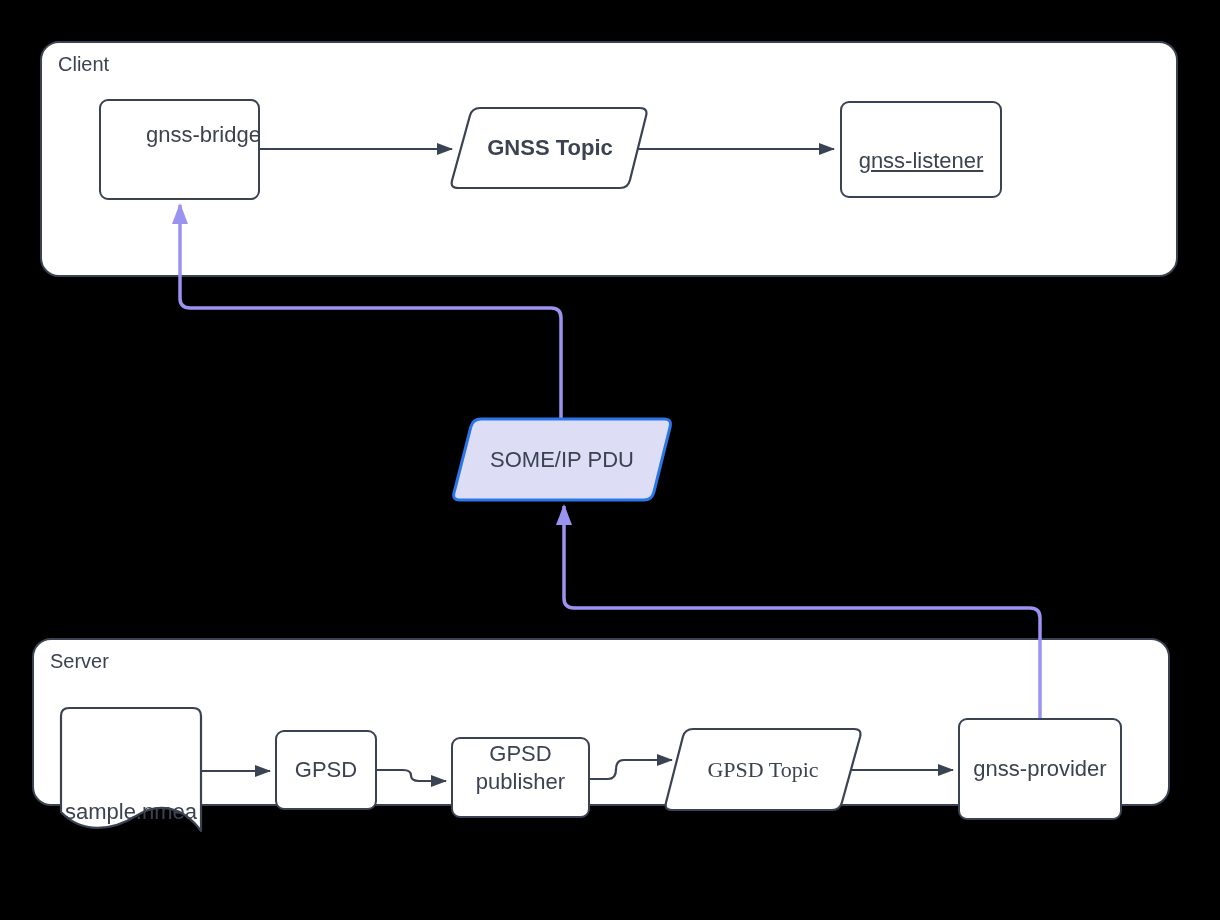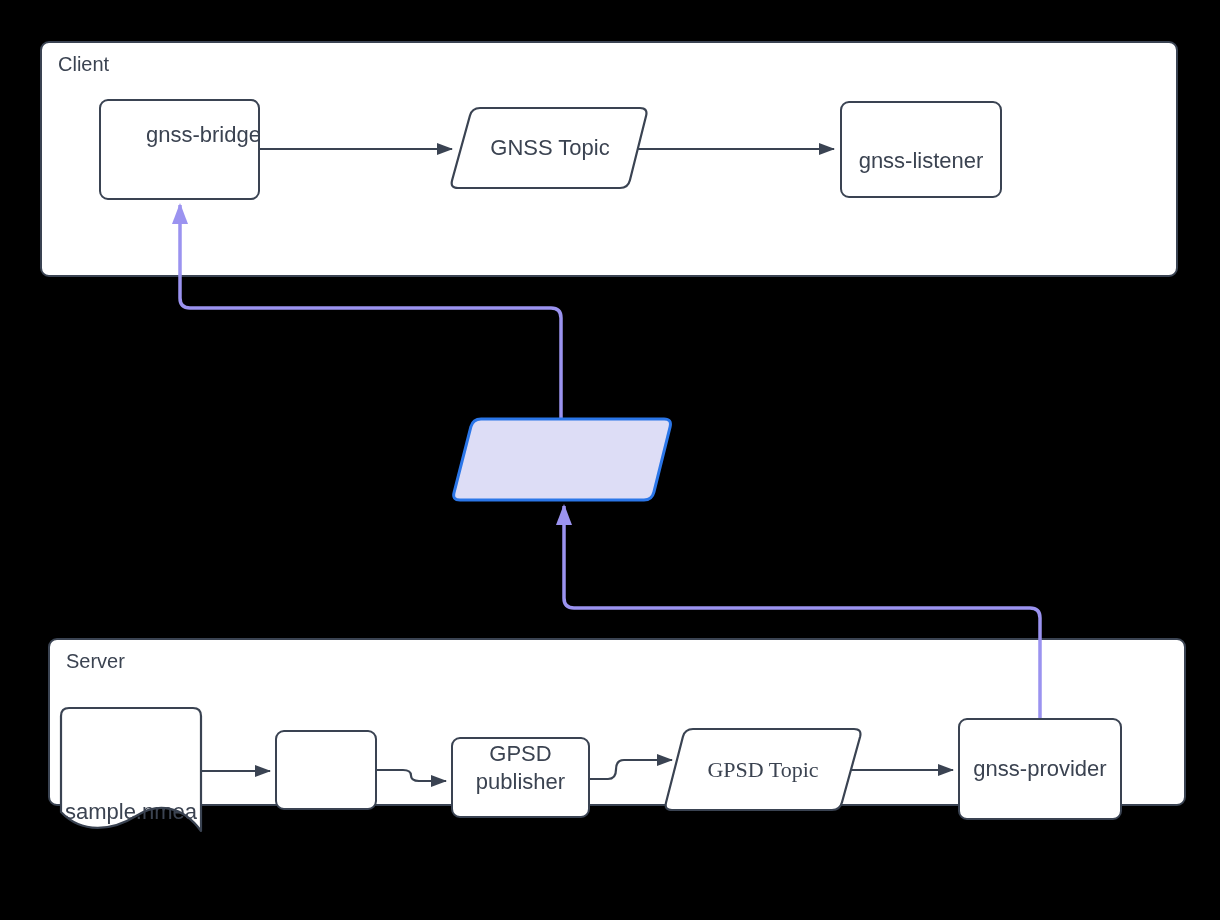--- a/index.html
+++ b/index.html
@@ -9,31 +9,31 @@
     position: relative;
     width: 1220px;
     height: 920px;
     background: #000000;
     overflow: hidden;
   }
   .container-box {
     position: absolute;
     background: #ffffff;
     border: 2px solid #3A4352;
-    border-radius: 9px;
+    border-radius: 19px;
   }
   .container-label {
     position: absolute;
     left: 16px;
     top: 10px;
     font-size: 20px;
     color: #3B4351;
   }
   #client-box { left: 40px; top: 41px;  width: 1138px; height: 236px; }
-  #server-box { left: 48px; top: 638px; width: 1138px; height: 168px; }
+  #server-box { left: 32px; top: 638px; width: 1138px; height: 168px; }
 
   svg#wires {
     position: absolute;
     left: 0; top: 0;
     width: 1220px;
     height: 920px;
     pointer-events: none;
   }
 
   .node {
@@ -53,22 +53,22 @@
     display: flex;
     align-items: center;
     justify-content: center;
     text-align: center;
     font-size: 22px;
     line-height: 28px;
     color: #3B4351;
     white-space: normal;
   }
   #label-gnss-bridge    { left: 99px;  top: 84px;  width: 161px; height: 101px; margin-left: 24px; }
-  #label-gnss-topic     { left: 460px; top: 108px; width: 180px; height: 80px;  }
-  #label-gnss-listener  { left: 840px; top: 101px; width: 162px; height: 119px;  }
+  #label-gnss-topic     { left: 460px; top: 108px; width: 180px; height: 80px; font-weight: bold;  }
+  #label-gnss-listener  { left: 840px; top: 101px; width: 162px; height: 119px; text-decoration: underline;  }
   #label-someip-pdu     { left: 462px; top: 419px; width: 200px; height: 81px;  }
   #label-sample-nmea    { left: 58px;  top: 708px; width: 146px; height: 112px; margin-top: 48px; }
   #label-gpsd           { left: 275px; top: 730px; width: 102px; height: 80px;  }
   #label-gpsd-publisher { left: 451px; top: 737px; width: 139px; height: 61px;  }
   #label-gpsd-topic     { left: 672px; top: 729px; width: 182px; height: 81px; font-family: Liberation Serif, serif;  }
   #label-gnss-provider  { left: 958px; top: 718px; width: 164px; height: 102px; }
 </style>
 </head>
 <body>
 
@@ -118,18 +118,20 @@
 
   <div class="node" id="node-gnss-bridge"></div>
   <div class="node" id="node-gnss-listener"></div>
   <div class="node" id="node-gpsd"></div>
   <div class="node" id="node-gpsd-publisher"></div>
   <div class="node" id="node-gnss-provider"></div>
 
   <div class="shape-label" id="label-gnss-bridge">gnss-bridge</div>
   <div class="shape-label" id="label-gnss-topic">GNSS Topic</div>
   <div class="shape-label" id="label-gnss-listener">gnss-listener</div>
+  <div class="shape-label" id="label-someip-pdu">SOME/IP PDU</div>
   <div class="shape-label" id="label-sample-nmea">sample.nmea</div>
+  <div class="shape-label" id="label-gpsd">GPSD</div>
   <div class="shape-label" id="label-gpsd-publisher">GPSD publisher</div>
   <div class="shape-label" id="label-gpsd-topic">GPSD Topic</div>
   <div class="shape-label" id="label-gnss-provider">gnss-provider</div>
 
 </div>
 
 </body></html>

